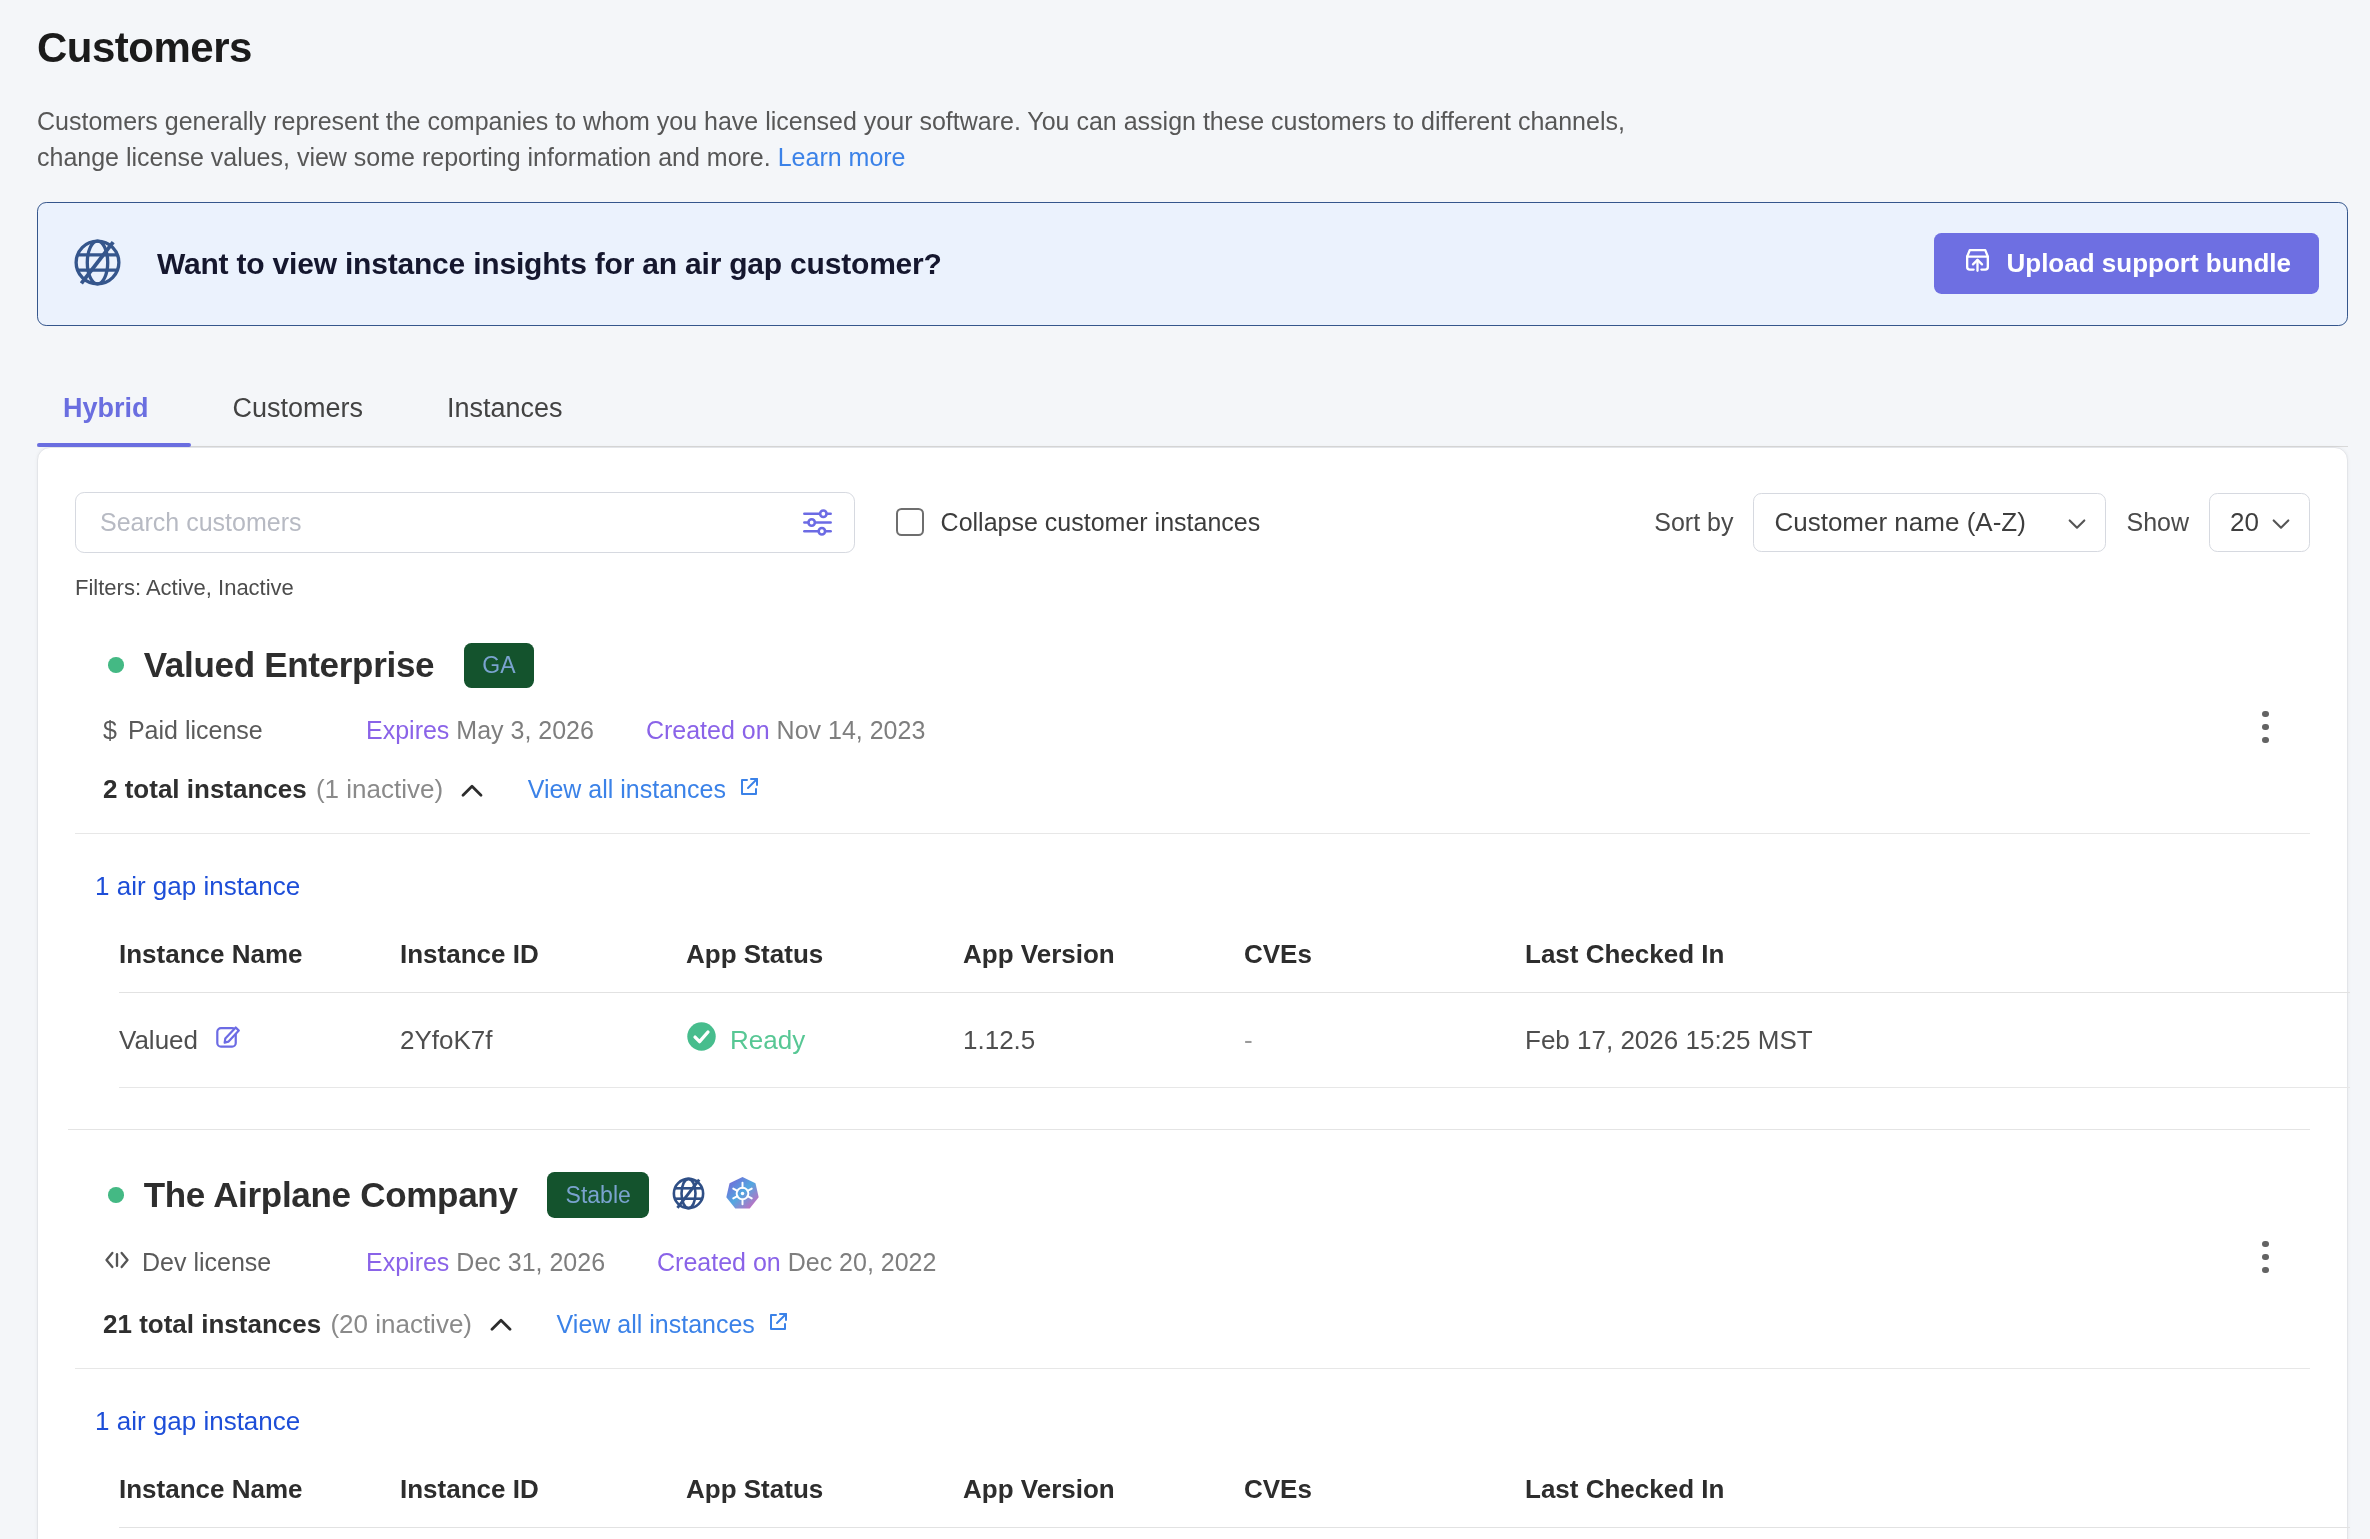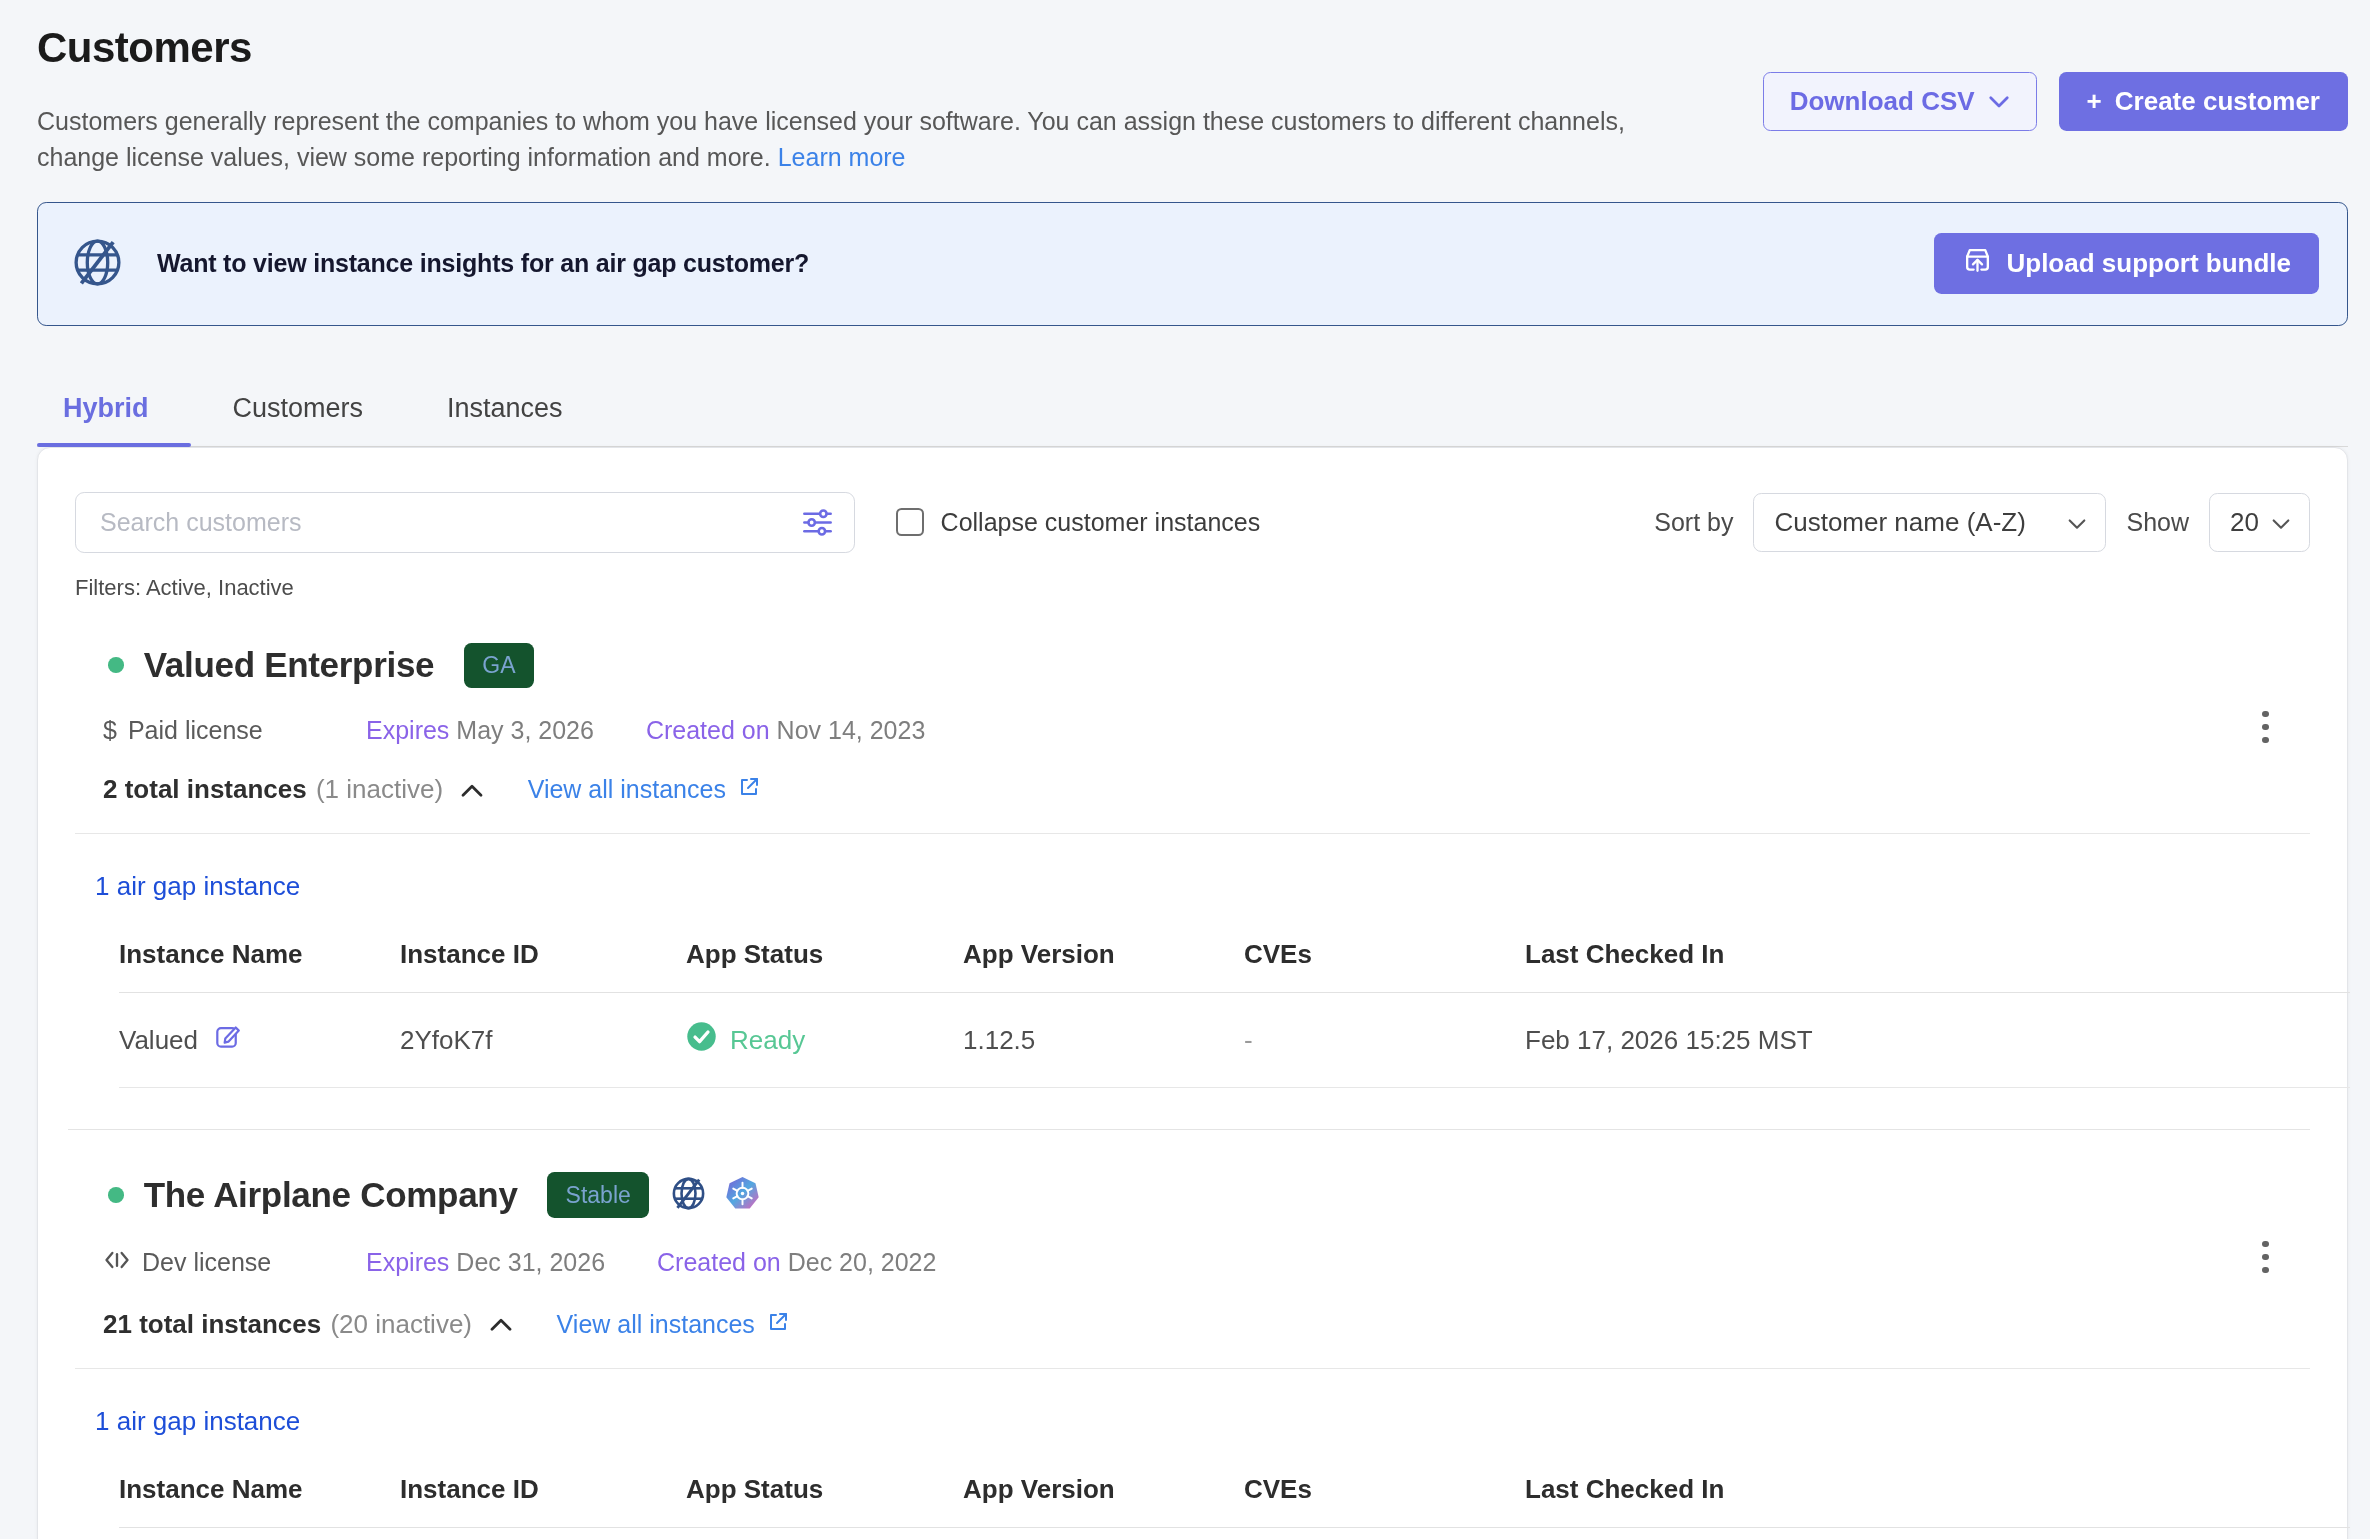--- a/index.html
+++ b/index.html
@@ -21,21 +21,21 @@
          height:59px; border-radius:7.4px; font-size:26px; font-weight:700; cursor:pointer;
          border:none; font-family:inherit; }
   .btn-outline { background:#f2f3fd; color:#6c6be4; border:1.8px solid #7b7ce8; padding:0 26px; }
   .btn-primary { background:#6e6fe2; color:#ffffff; padding:0 28px; }
   .chev { display:inline-block; }
 
   
   .banner { margin-top:26px; height:124px; background:#ebf2fd; border:1.8px solid #35568c;
             border-radius:9.2px; display:flex; align-items:center; padding:0 28px 0 31px; gap:31px;
             width:2311px; }
-  .banner-title { font-size:25px; font-weight:700; color:#15172e; letter-spacing:-0.2px; flex:1; }
+  .banner-title { font-size:30px; font-weight:700; color:#15172e; letter-spacing:-0.2px; flex:1; }
   .banner .btn-primary { height:61px; font-size:26px; }
 
   
   .tabs { display:flex; margin-top:54px; border-bottom:1.8px solid #d9d9d9; width:2311px; }
   .tab { font-size:27px; color:#434343; padding:13px 42px 22px 42px; cursor:pointer; position:relative; }
   .tab:first-child { padding-left:26px; }
   .tab.active { color:#6a6ee0; font-weight:700; }
   .tab.active::after { content:""; position:absolute; left:0; right:0; bottom:-1.8px; height:4.6px; background:#6a6ee0; border-radius:2.8px; }
 
   
@@ -99,34 +99,20 @@
 </head>
 <body>
 
 <div class="page">
 
   <div class="page-header">
     <div>
       <h1 class="page-title">Customers</h1>
       <p class="page-desc"><span>Customers generally represent the companies to whom you have licensed your software. You can assign these customers to different channels, change license values, view some reporting information and more.</span>
         <a class="link">Learn more</a></p>
-    </div>
-    <div class="header-actions">
-      <button class="btn btn-outline">
-        <span>Download CSV</span>
-        <span class="chev">
-          <svg width="22" height="14.8" viewBox="0 0 24 16">
-              <polyline points="3,3 12,12 21,3" fill="none" stroke="#6c6be4" stroke-width="3" stroke-linecap="round" stroke-linejoin="round"></polyline>
-            </svg>
-        </span>
-      </button>
-      <button class="btn btn-primary">
-        <span>+</span>
-        <span>Create customer</span>
-      </button>
     </div>
   </div>
 
   <div class="banner">
     <span>
       <svg width="57" height="57" viewBox="0 0 24 24" fill="none" stroke="#35568c" stroke-width="1.4">
         <circle cx="12" cy="12" r="9"></circle>
         <ellipse cx="12" cy="12" rx="4.3" ry="9"></ellipse>
         <line x1="3.6" y1="8.8" x2="20.4" y2="8.8"></line>
         <line x1="3.6" y1="15.2" x2="20.4" y2="15.2"></line>

